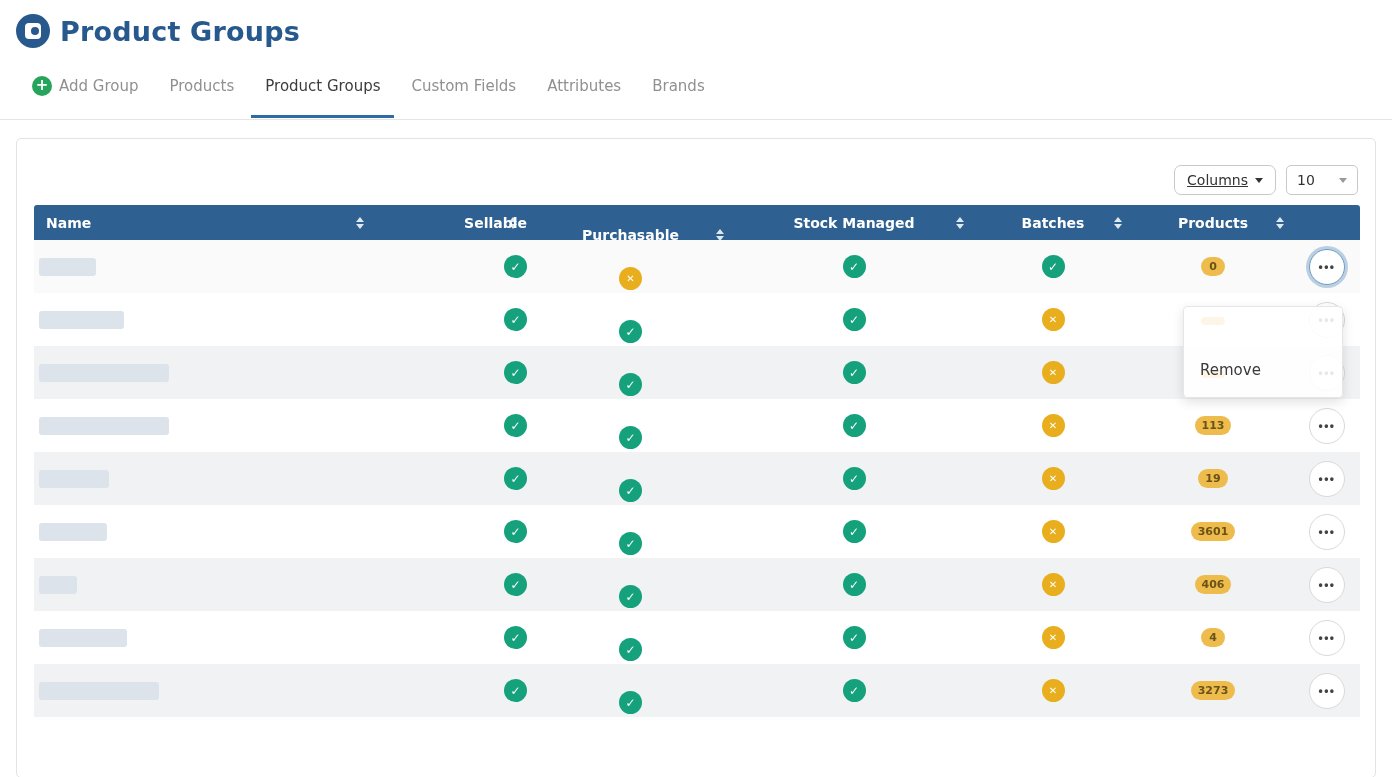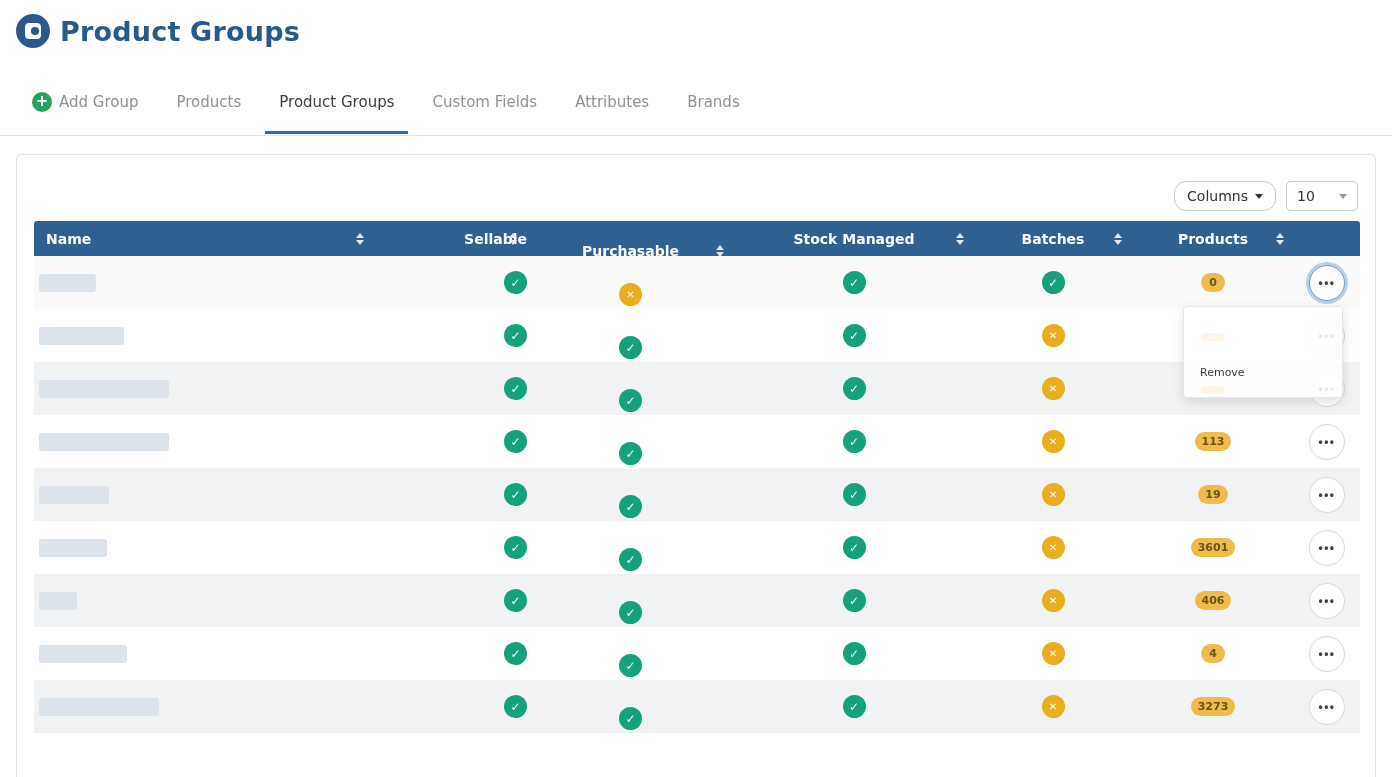--- a/index.html
+++ b/index.html
@@ -12,31 +12,31 @@
   }
 
   
   .page-header { display: flex; align-items: center; gap: 10px; padding: 14px 16px 0 16px; }
   .logo { width: 34px; height: 34px; border-radius: 50%; background: #27598d; display: flex; align-items: center; justify-content: center; }
   .logo-in { width: 16px; height: 16px; background: #ffffff; border-radius: 4px; position: relative; }
   .logo-in::after { content: ""; position: absolute; right: 2px; top: 4px; width: 8px; height: 8px; border-radius: 50%; background: #27598d; }
   .page-title { font-size: 27px; font-weight: 700; color: #27598d; letter-spacing: 0.2px; }
 
   
-  .tabs { display: flex; align-items: center; gap: 10px; margin-top: 40px; padding: 0 0 0 18px; border-bottom: 1px solid #e4e4e4; }
+  .tabs { display: flex; align-items: center; gap: 3px; margin-top: 24px; padding: 0 0 0 18px; border-bottom: 1px solid #e4e4e4; }
   .tab { font-size: 15px; color: #909090; padding: 4px 14px 20px 14px; border-bottom: 3px solid transparent; cursor: pointer; white-space: nowrap; }
   .tab.tab-true { color: #3c3c3c; border-bottom-color: #2f6ca6; }
   .tab-add { display: flex; align-items: center; gap: 7px; }
   .plus-icon { width: 20px; height: 20px; border-radius: 50%; background: #27a45c; display: inline-flex; align-items: center; justify-content: center; color: #fff; font-size: 15px; font-weight: 700; line-height: 1; }
   .plus-icon::before { content: "+"; margin-top: -1px; }
 
   
   .card { margin: 18px 16px 0 16px; border: 1px solid #e3e3e3; border-radius: 5px; min-height: 640px; background: #fff; }
   .controls { display: flex; justify-content: flex-end; align-items: center; gap: 10px; margin: 26px 17px 10px 17px; }
-  .btn-columns { display: inline-flex; align-items: center; gap: 7px; height: 30px; padding: 0 12px; background: #fff; border: 1px solid #c9c9c9; border-radius: 12px; font-size: 14px; color: #333; font-family: inherit; cursor: pointer; }
+  .btn-columns { display: inline-flex; align-items: center; gap: 7px; height: 30px; padding: 0 12px; background: #fff; border: 1px solid #c9c9c9; border-radius: 7px; font-size: 14px; color: #333; font-family: inherit; cursor: pointer; text-decoration: underline; }
   .select-box { display: inline-flex; align-items: center; justify-content: space-between; width: 72px; height: 30px; padding: 0 10px; background: #fff; border: 1px solid #c9c9c9; border-radius: 5px; font-size: 14px; color: #333; cursor: pointer; }
   .caret { width: 0; height: 0; border-left: 4px solid transparent; border-right: 4px solid transparent; border-top: 5px solid #333; }
   .caret.gray { border-top-color: #999; }
 
   
   .table { margin: 0 17px; width: 1326px; }
   .thead { display: flex; align-items: center; height: 35px; background: #2e6191; color: #fff; border-radius: 3px 3px 0 0; font-size: 14px; font-weight: 600; }
   .th, .td { flex: 0 0 auto; }
   .c-name  { width: 340px; }
   .c-sell  { width: 153px; text-align: right; }
@@ -66,21 +66,21 @@
 
   .badge { display: inline-block; min-width: 24px; padding: 4px 7px; border-radius: 10px; background: #edbc4d; color: #6b5318; font-size: 11px; font-weight: 700; text-align: center; line-height: 1; }
 
   .dots-btn { width: 36px; height: 36px; border-radius: 50%; border: 1px solid #d9d9d9; background: #fff; display: inline-flex; align-items: center; justify-content: center; cursor: pointer; padding: 0; }
   .dots-glyph { color: #444; font-size: 12px; font-weight: 700; letter-spacing: 1.5px; line-height: 1; }
   .dots-glyph::before { content: "\2022\2022\2022"; }
   .dots-btn.focused { border-color: #6f9cc4; box-shadow: 0 0 0 3px rgba(70,125,180,0.35); }
 
   
   .menu { position: absolute; left: 1183px; top: 306px; width: 160px; height: 92px; background: rgba(255,255,255,0.87); border: 1px solid #e6e6e6; border-radius: 4px; box-shadow: 0 4px 12px rgba(0,0,0,0.12); z-index: 10; display: flex; flex-direction: column; justify-content: flex-end; padding-bottom: 12px; }
-  .menu-item { padding: 6px 16px; font-size: 11px; color: #3a3a3a; cursor: pointer; }
+  .menu-item { padding: 6px 16px; font-size: 15px; color: #3a3a3a; cursor: pointer; }
 </style>
 </head>
 <body>
 
 <header class="page-header">
   <div class="logo">
       <div class="logo-in"></div>
     </div>
   <h1 class="page-title">Product Groups</h1>
 </header>

